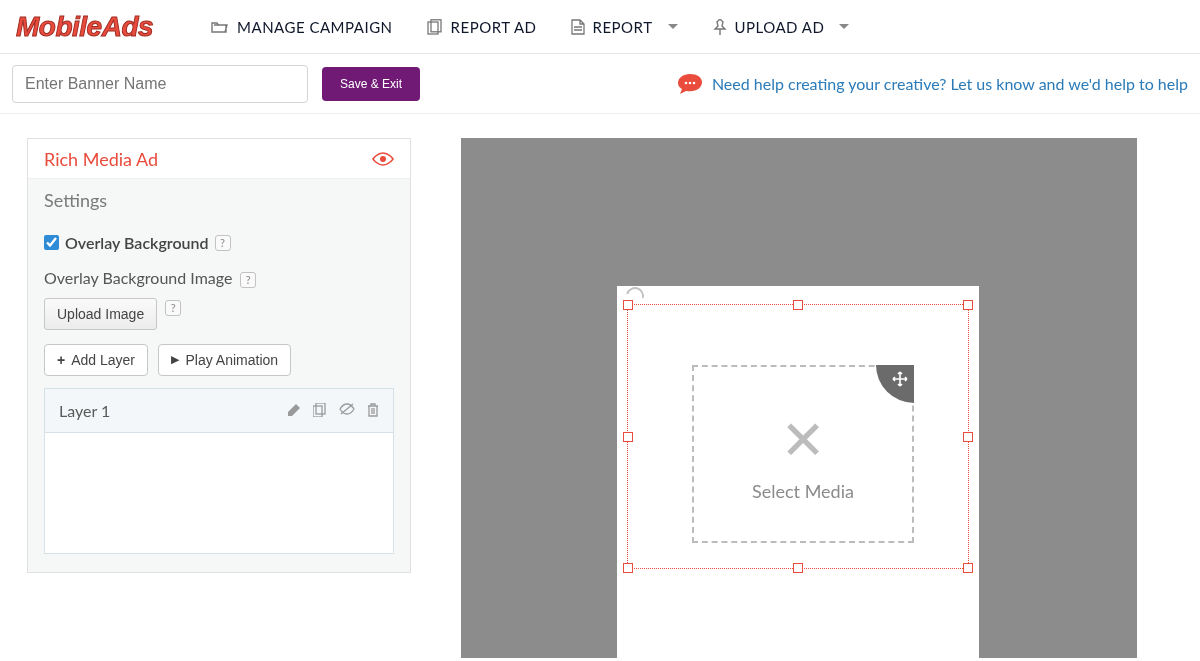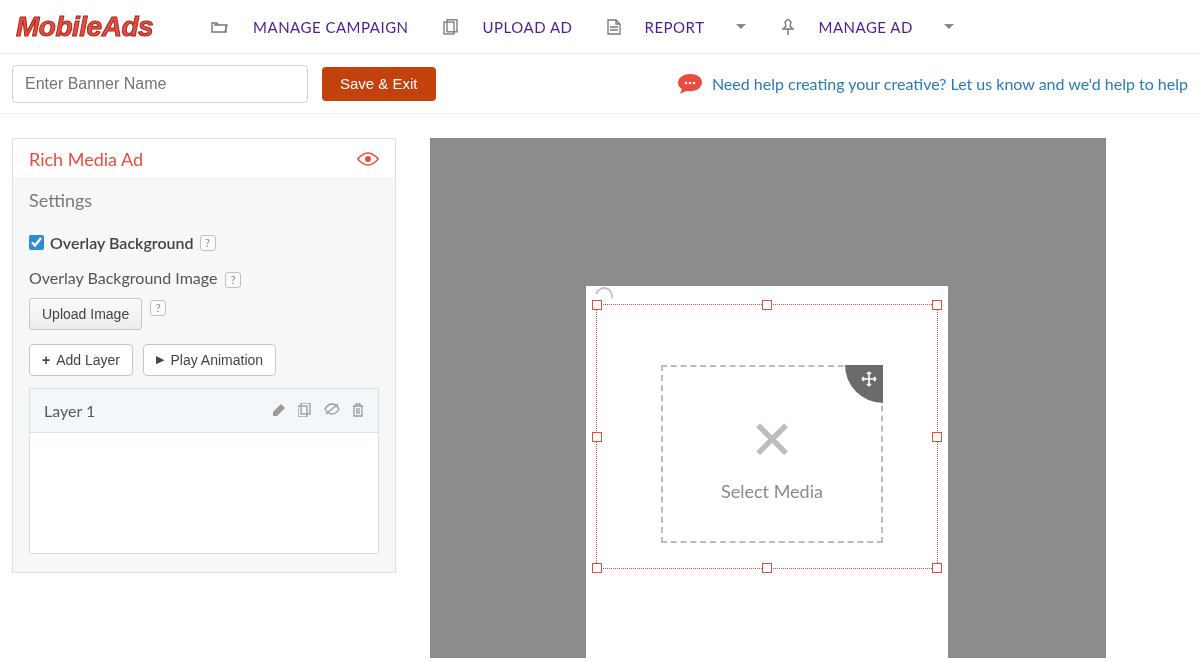--- a/index.html
+++ b/index.html
@@ -1,30 +1,30 @@
 <!DOCTYPE html>
 <html><head>
 <meta charset="utf-8">
 <style>
   * { box-sizing: border-box; margin: 0; padding: 0; }
   body { font-family: "Lato", "Helvetica Neue", Arial, sans-serif; font-size: 15px; color: #444; background: #fff; width: 1200px; height: 661px; overflow: hidden; }
   .topnav { display: flex; align-items: center; height: 54px; border-bottom: 1px solid #e6e6e6; padding: 0 12px; gap: 28px; }
   .logo { font-family: Arial, sans-serif; font-weight: 900; font-style: italic; font-size: 28px; color: #e94c3d; -webkit-text-stroke: 1px #a02c23; letter-spacing: -0.5px; padding-left: 4px; }
   .logo .ads { color: #e94c3d; }
   .navlinks { display: flex; align-items: center; gap: 34px; margin-left: 30px; }
-  .navitem { display: inline-flex; align-items: center; gap: 24px; color: #4c1d95; font-size: 15px; letter-spacing: 0.5px; cursor: pointer; }
+  .navitem { display: inline-flex; align-items: center; gap: 8px; color: #0f172a; font-size: 15px; letter-spacing: 0.5px; cursor: pointer; }
   .navitem .nav-icon { color: #888; }
   .chev { margin-left: 6px; }
   .subbar { display: flex; align-items: center; height: 60px; padding: 0 12px; border-bottom: 1px solid #eee; gap: 14px; }
   .banner-input { width: 296px; height: 38px; border: 1px solid #d4d4d4; border-radius: 4px; padding: 0 12px; font-size: 16px; color: #777; }
-  .save-btn { background: #c2410c; color: #fff; border: none; border-radius: 4px; height: 34px; padding: 0 18px; font-size: 15px; cursor: pointer; }
+  .save-btn { background: #701a75; color: #fff; border: none; border-radius: 4px; height: 34px; padding: 0 18px; font-size: 12px; cursor: pointer; }
   .help { margin-left: auto; display: flex; align-items: center; gap: 10px; }
   .help-link { color: #2b7bb9; font-size: 16px; cursor: pointer; }
   .chat-icon { color: #e94c3d; font-size: 20px; }
-  .main { display: flex; align-items: flex-start; padding: 24px 0 0 12px; gap: 34px; background: #fff; }
+  .main { display: flex; align-items: flex-start; padding: 24px 0 0 12px; gap: 50px; background: #fff; margin-left: 15px; }
   .sidepanel { width: 384px; border: 1px solid #e0e0e0; background: #f6f7f7; }
   .panel-header { background: #fff; height: 40px; display: flex; align-items: center; justify-content: space-between; padding: 0 16px; border-bottom: 1px solid #eee; }
   .panel-title { color: #e94c3d; font-size: 18px; }
   .eye { color: #e94c3d; font-size: 18px; }
   .panel-section { padding: 10px 16px 18px 16px; }
   .section-heading { color: #7a7a7a; font-size: 18px; margin-bottom: 18px; }
   .row { display: flex; align-items: center; gap: 6px; }
   .row-top { margin-top: 22px; }
   .cb { width: 15px; height: 15px; accent-color: #2e8bd6; }
   .lbl-strong { font-weight: 600; color: #444; font-size: 16px; }
@@ -70,42 +70,42 @@
       </span>
       <span>MANAGE CAMPAIGN</span>
     </div>
     <div class="navitem">
       <span class="nav-icon">
         <svg width="16" height="16" viewBox="0 0 16 16">
             <rect x="1" y="3" width="10" height="12" fill="none" stroke="#777" stroke-width="1.3"></rect>
             <rect x="4" y="0.8" width="10" height="12" fill="none" stroke="#777" stroke-width="1.3"></rect>
           </svg>
       </span>
-      <span>UPLOAD AD</span>
+      <span>REPORT AD</span>
     </div>
     <div class="navitem">
       <span class="nav-icon">
         <svg width="14" height="16" viewBox="0 0 14 16">
             <path fill="none" stroke="#777" stroke-width="1.3" d="M1 1h8l4 4v10H1z M9 1v4h4 M3 8h8 M3 11h8"></path>
           </svg>
       </span>
       <span>REPORT</span>
       <span class="chev">
         <svg width="12" height="8" viewBox="0 0 12 8">
             <path d="M1 1l5 5 5-5" fill="#888"></path>
           </svg>
       </span>
     </div>
     <div class="navitem">
       <span class="nav-icon">
         <svg width="14" height="16" viewBox="0 0 14 16">
             <path d="M7 0l3 3-1 4 3 3H2l3-3-1-4z M7 10v6" fill="none" stroke="#777" stroke-width="1.4"></path>
           </svg>
       </span>
-      <span>MANAGE AD</span>
+      <span>UPLOAD AD</span>
       <span class="chev">
         <svg width="12" height="8" viewBox="0 0 12 8">
             <path d="M1 1l5 5 5-5" fill="#888"></path>
           </svg>
       </span>
     </div>
   </div>
 </div>
 
 <div class="subbar">

